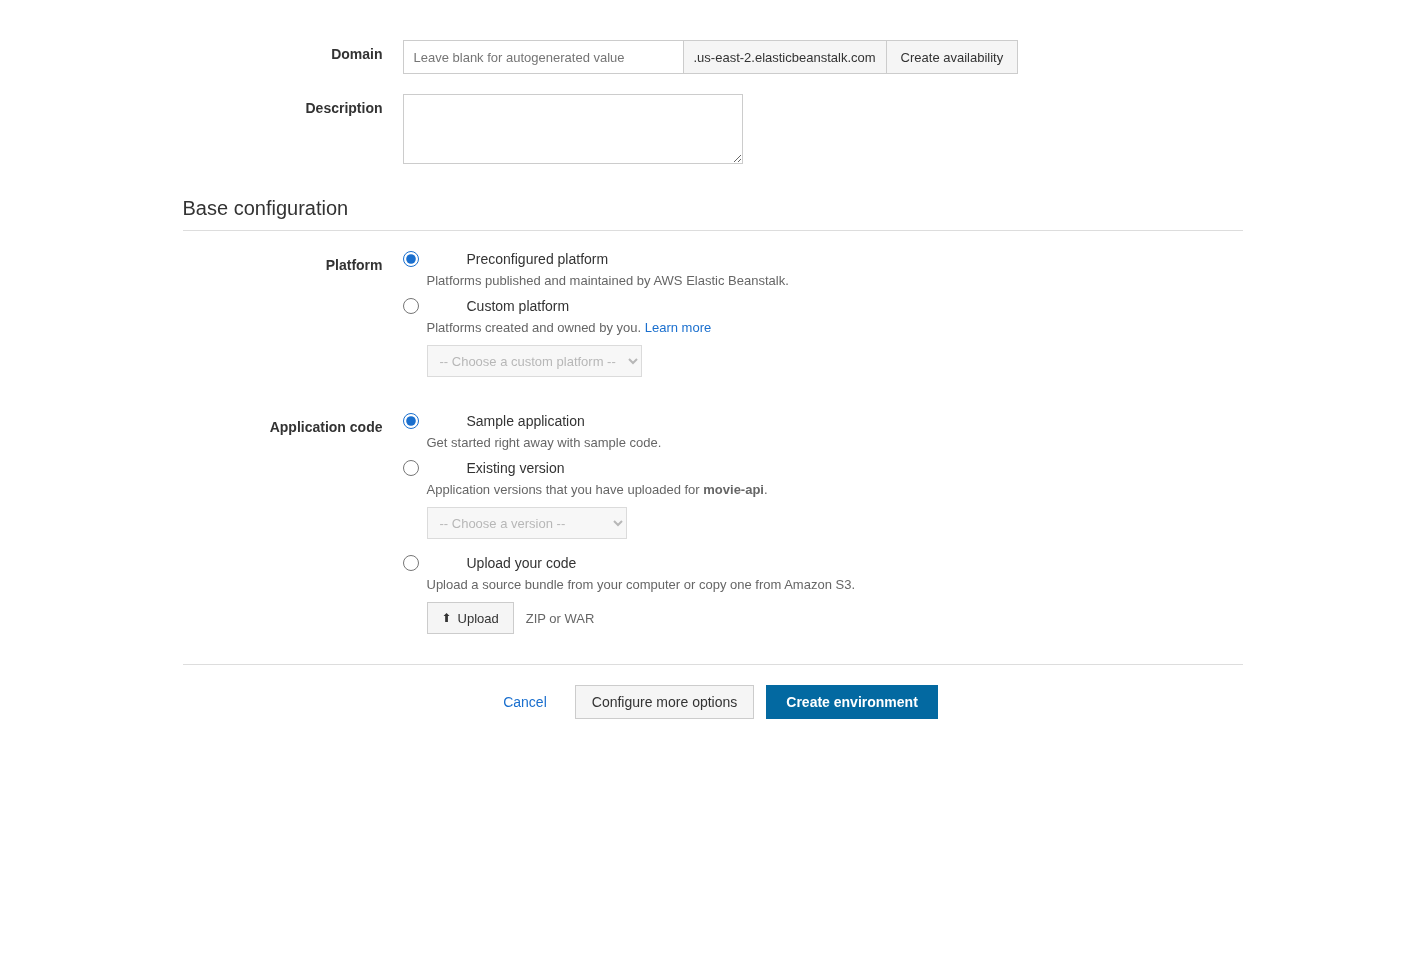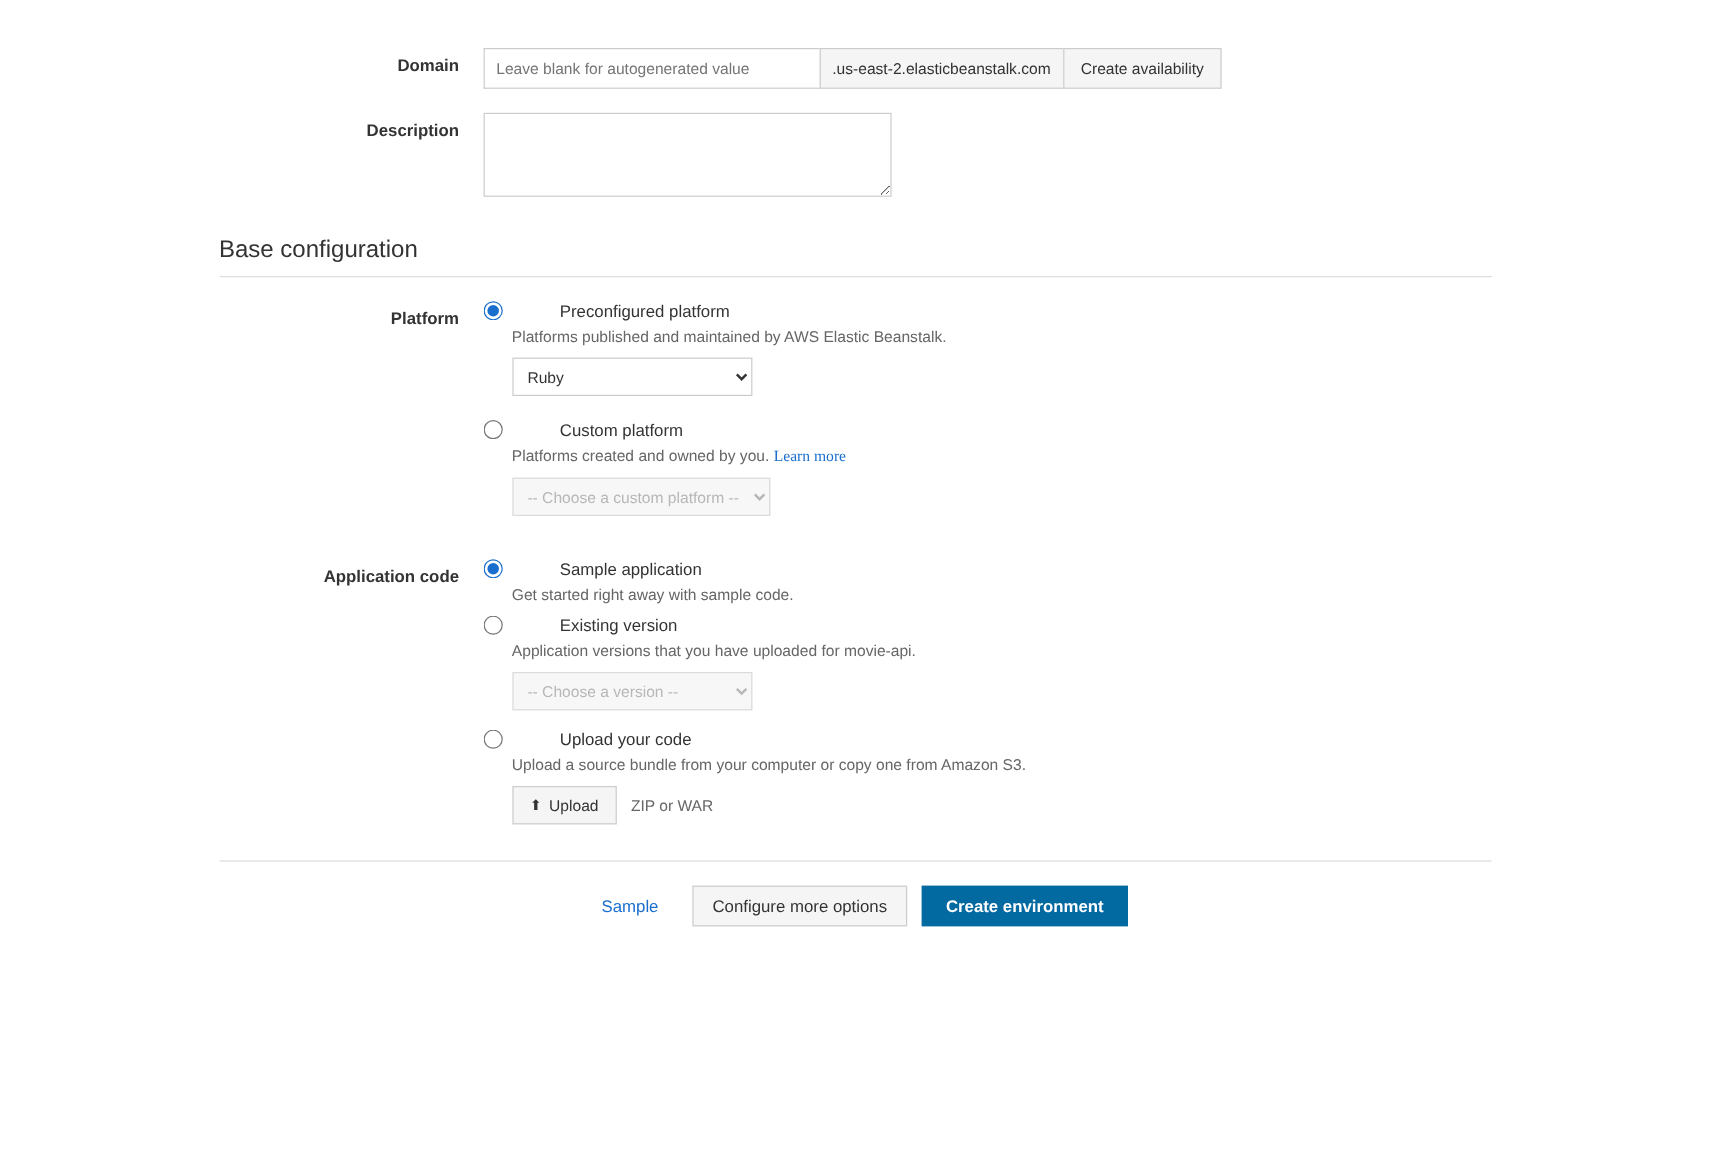--- a/index.html
+++ b/index.html
@@ -107,21 +107,20 @@
     }
     .radio-description {
       font-size: 13px;
       color: #666;
       margin-left: 24px;
       margin-bottom: 10px;
     }
     .radio-description a {
       color: #1a6fce;
       text-decoration: none;
-      font-family: Liberation Serif, serif;
     }
     .select-dropdown {
       height: 32px;
       border: 1px solid #ccc;
       background: #fff;
       padding: 4px 8px;
       font-size: 13px;
       cursor: pointer;
       outline: none;
       min-width: 200px;
@@ -195,21 +194,21 @@
     .btn-create {
       background: #0369a1;
       border: none;
       color: #fff;
       font-size: 14px;
       cursor: pointer;
       padding: 8px 20px;
       font-weight: 600;
     }
     .bold-app-name {
-      font-weight: normal;
+      font-weight: bold;
     }
     .section-header-row {
       margin-bottom: 20px;
     }
   </style>
 </head>
 <body>
 
 <div class="page-container">
 
@@ -240,28 +239,20 @@
     <div class="form-row">
       <div class="form-label">Platform</div>
       <div class="form-control-wrap platform-section">
 
         
         <div class="radio-option">
           <input type="radio" name="platform" id="preconfigured" checked="" style="">
           <label for="preconfigured" class="radio-label">Preconfigured platform</label>
         </div>
         <div class="radio-description">Platforms published and maintained by AWS Elastic Beanstalk.</div>
-        <select class="select-dropdown">
-          <option>Ruby</option>
-          <option>Node.js</option>
-          <option>PHP</option>
-          <option>Python</option>
-          <option>Java</option>
-          <option>Go</option>
-        </select>
 
         
         <div class="radio-option" style="margin-top: 4px;">
           <input type="radio" name="platform" id="custom" style="">
           <label for="custom" class="radio-label">Custom platform</label>
         </div>
         <div class="radio-description">
           <span>Platforms created and owned by you.</span>
           <a href="#">Learn more</a>
         </div>
@@ -309,18 +300,18 @@
           <span class="zip-war-text">ZIP or WAR</span>
         </div>
 
       </div>
     </div>
 
   </div>
 
   <hr class="footer-divider">
   <div class="footer-buttons">
-    <button class="btn-cancel">Sample</button>
+    <button class="btn-cancel">Cancel</button>
     <button class="btn-configure">Configure more options</button>
     <button class="btn-create">Create environment</button>
   </div>
 
 </div>
 
 </body></html>

